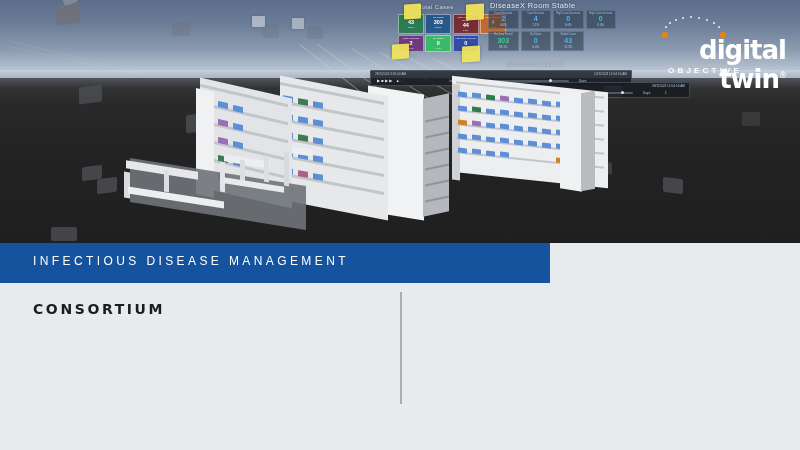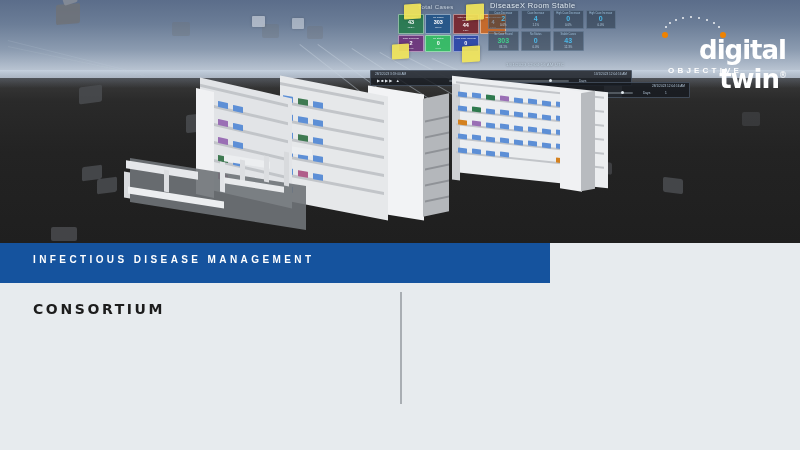--- a/index.html
+++ b/index.html
@@ -105,21 +105,21 @@
   .dotO{position:absolute;width:6px;height:6px;border-radius:50%;background:#ef8200;}
   .dotW{position:absolute;width:2px;height:2px;border-radius:50%;background:#ffffff;opacity:.9;}
 
   
   .banner{
     position:absolute;left:0;top:243px;width:550px;height:40px;
     background:#15539e;
   }
   .banner-text{
     position:absolute;left:33px;top:11px;
-    font-size:10px;letter-spacing:3.4px;color:#ffffff;font-weight:700;
+    font-size:12px;letter-spacing:3.4px;color:#ffffff;font-weight:400;
   }
 
   
   .content{
     position:absolute;left:0;top:283px;width:800px;height:167px;
     background:#e7ebee;
   }
   .col{position:absolute;top:0;}
   .col-obj{left:33px;width:320px;}
   .col-val{left:425px;width:330px;}

